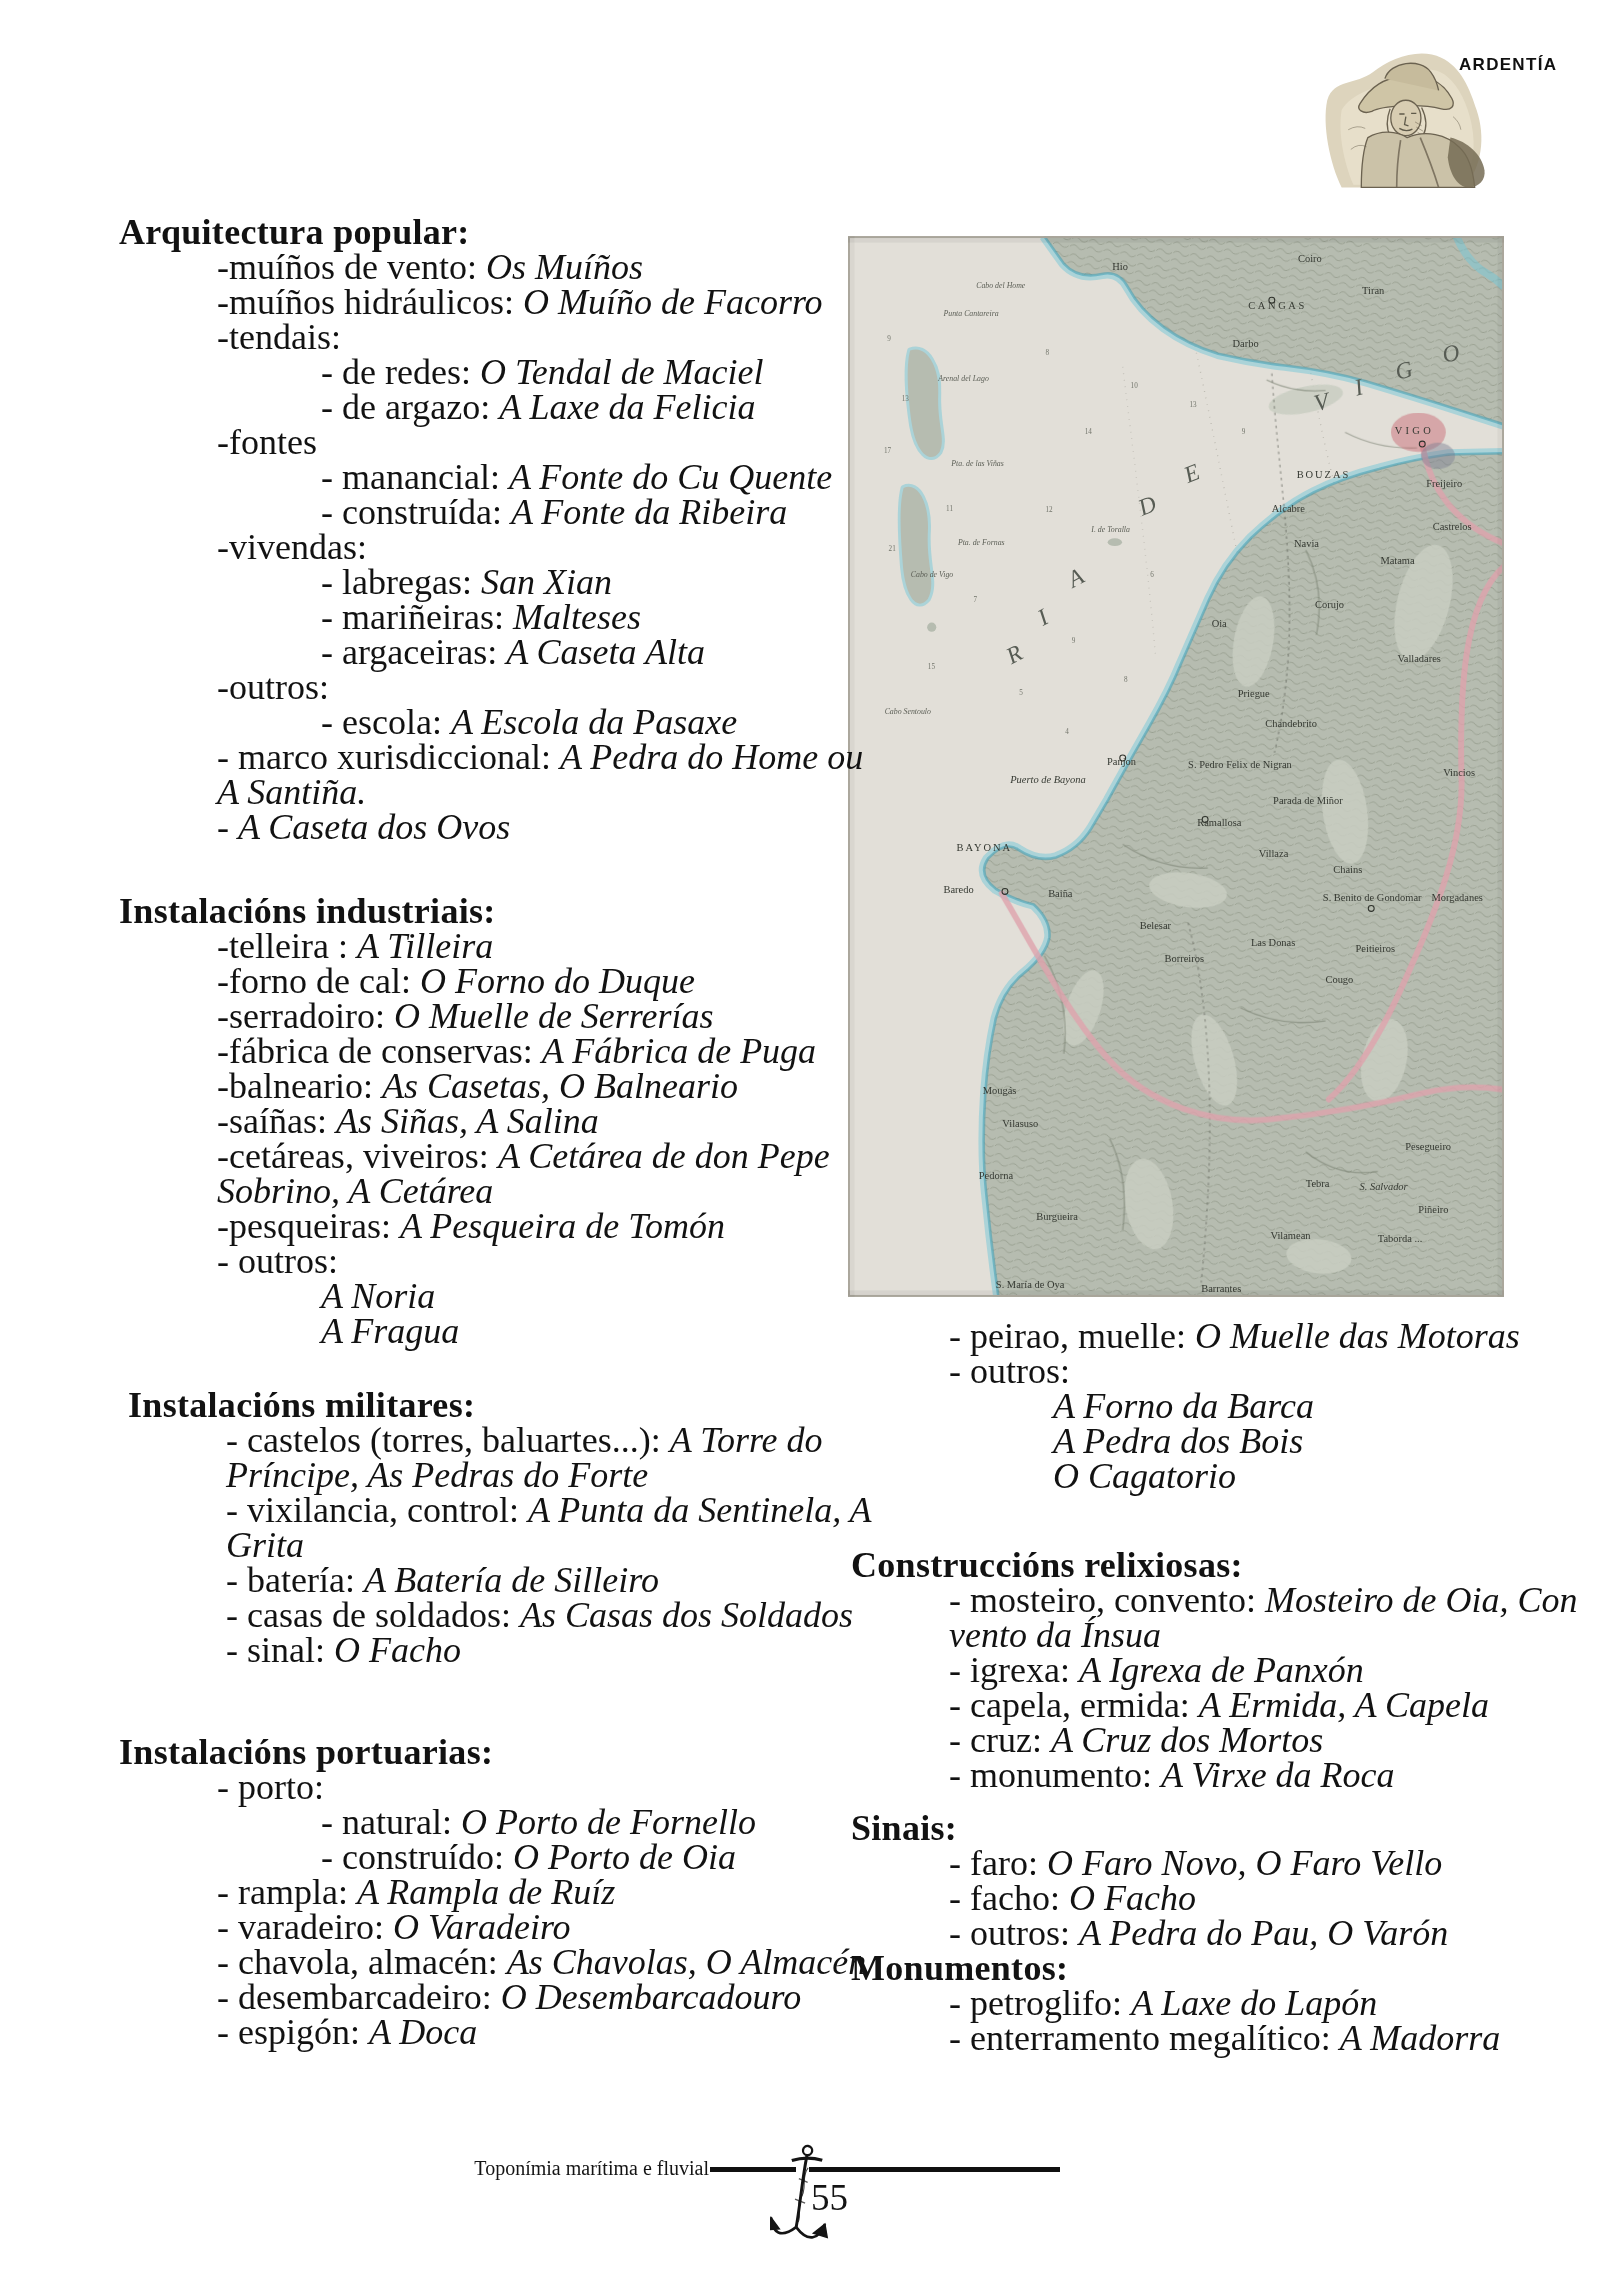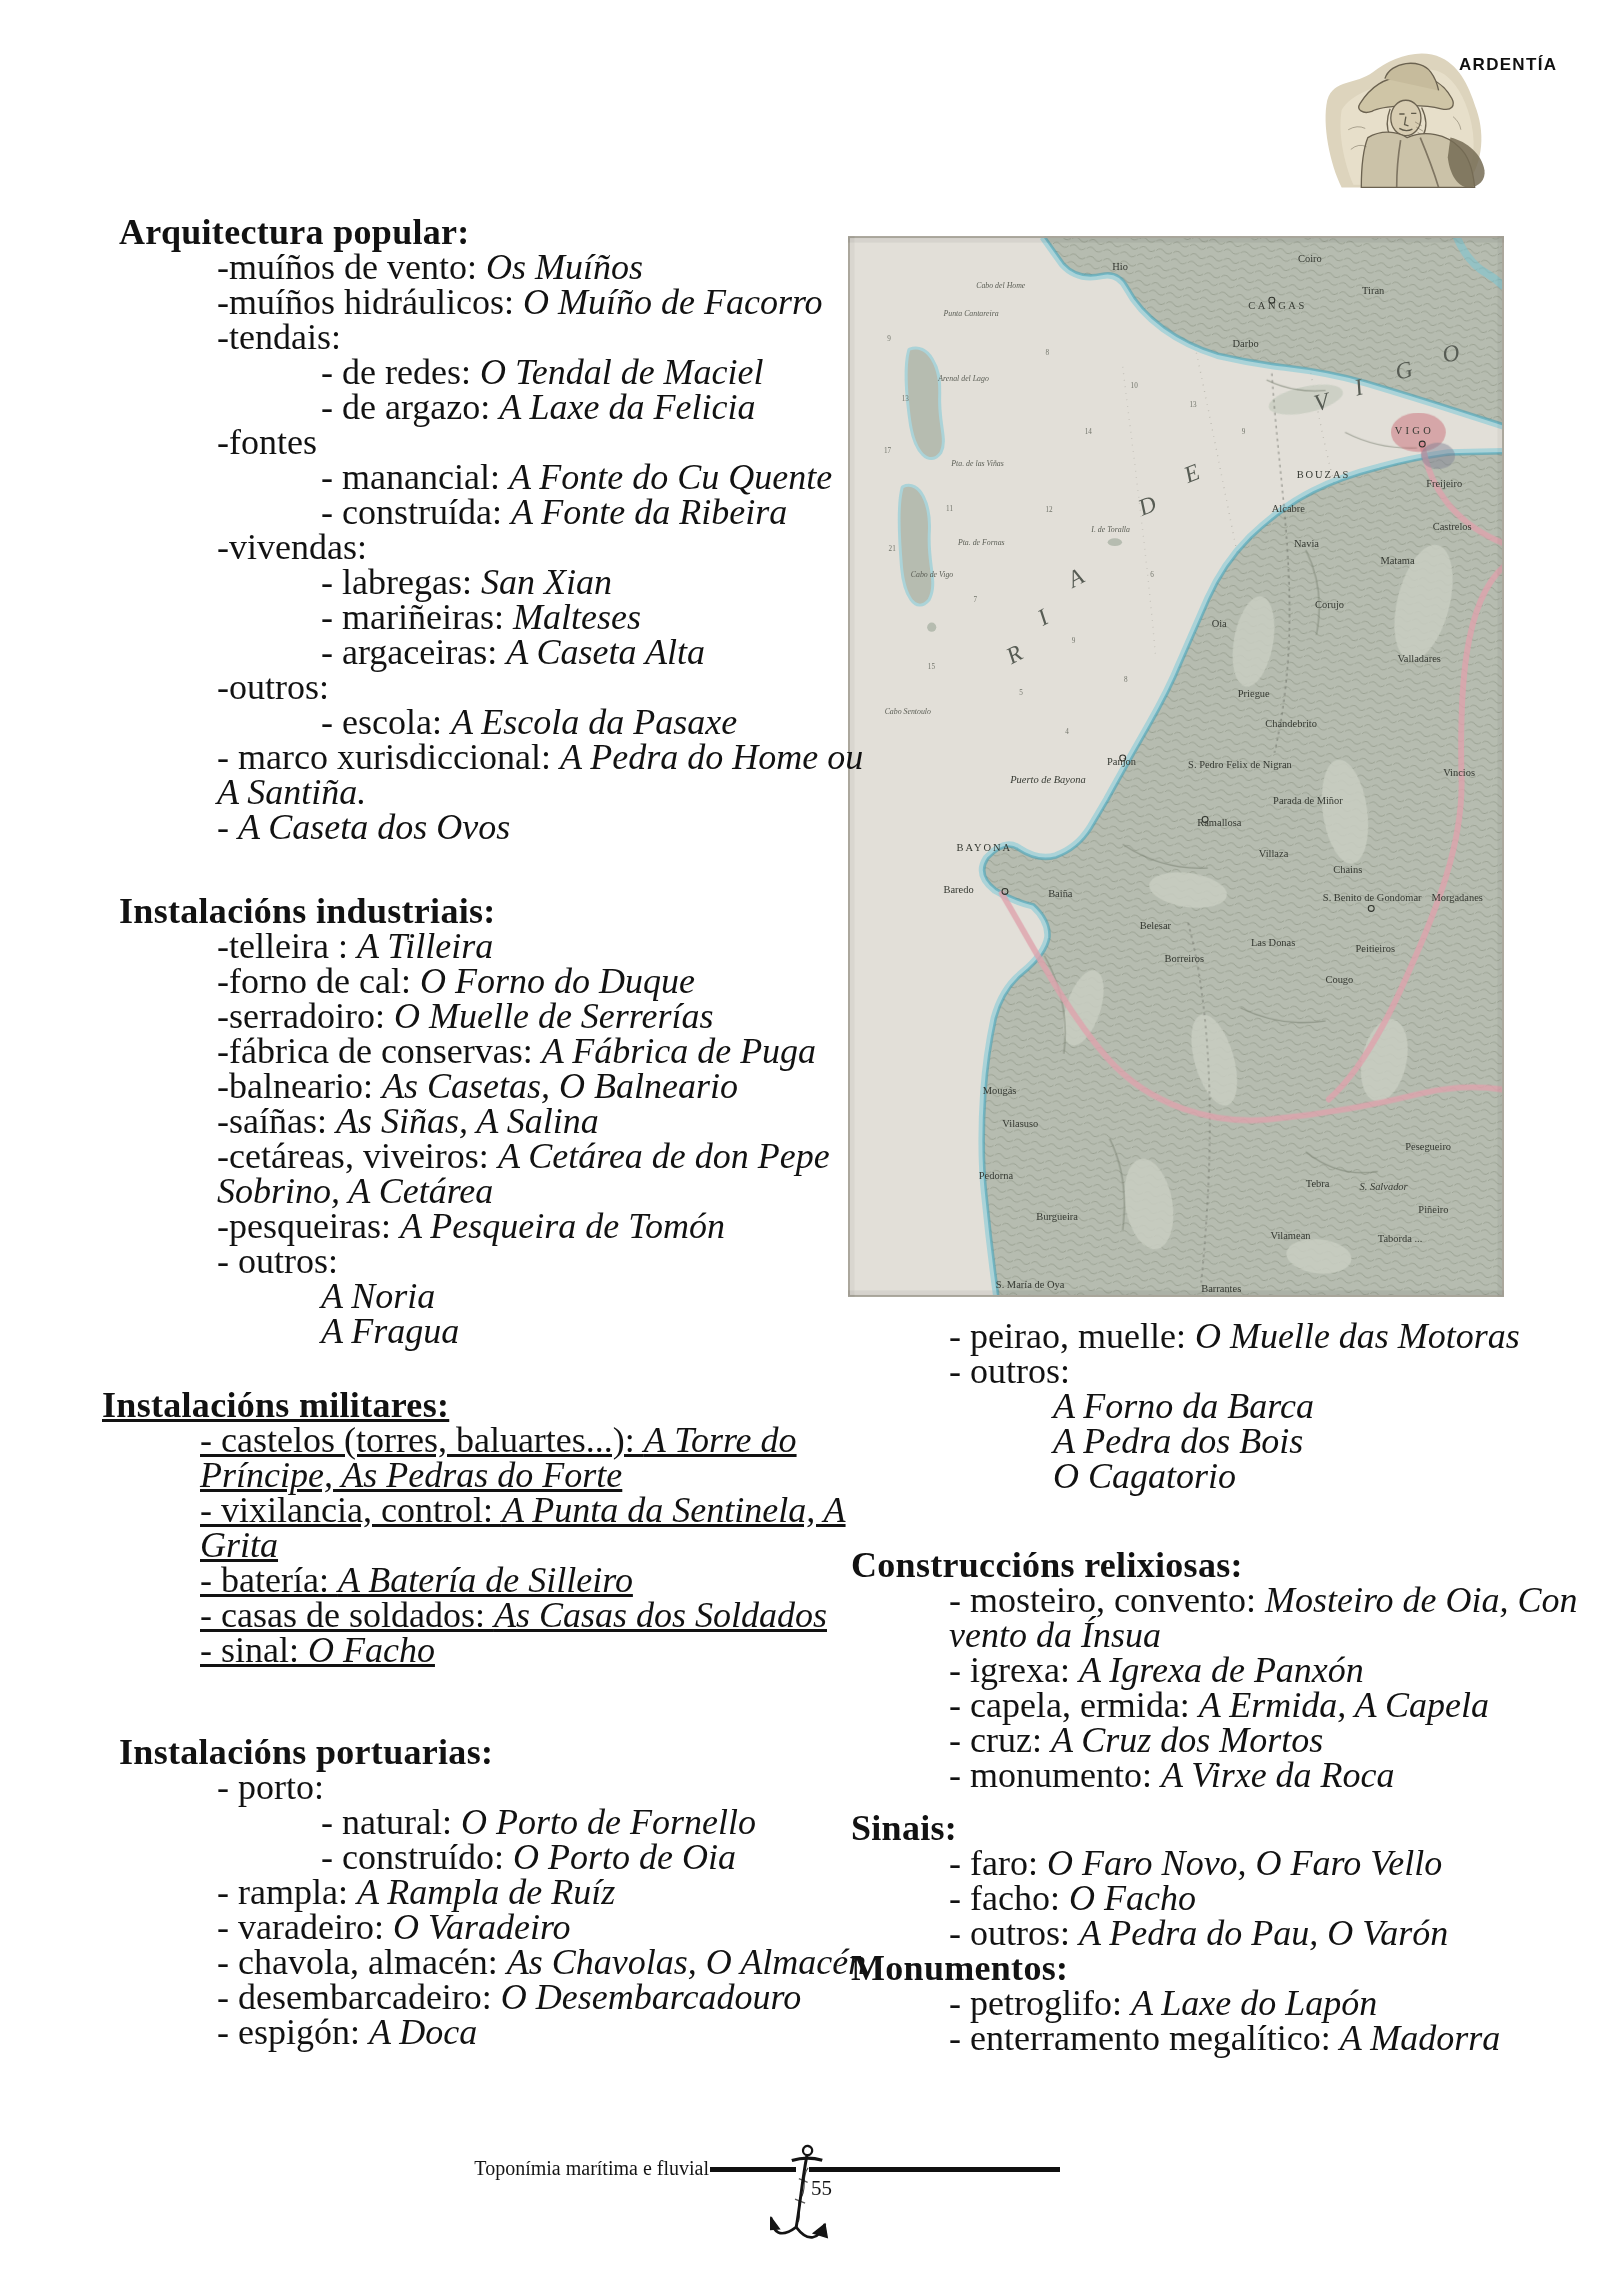--- a/index.html
+++ b/index.html
@@ -34,21 +34,21 @@
   #map .m-depth{font-size:11px;fill:#73766c;}
   #map .m-sea{font-size:36px;font-style:italic;fill:#575c54;}
 
   
   #footer-title{position:absolute;left:360px;top:2157px;width:349px;text-align:right;
                 font-size:20px;color:#141414;}
   .rule{position:absolute;top:2167px;height:4.6px;background:#101010;}
   #rule1{left:710px;width:86px;}
   #rule2{left:809px;width:251px;}
   #anchor{position:absolute;left:770px;top:2141px;}
-  #pagenum{position:absolute;left:811px;top:2176px;font-size:21px;color:#141414;}
+  #pagenum{position:absolute;left:811px;top:2176px;font-size:37px;color:#141414;}
 </style>
 </head>
 <body>
 
 <div id="page">
 
   <div id="logo">
     <svg width="190" height="154" viewBox="0 0 290 235">
       <path d="M8,95 C18,62 52,72 78,52 C104,30 150,14 182,30 C212,44 226,78 236,110 C250,152 244,196 218,228 L30,228 C12,192 0,132 8,95 Z" fill="#ddd4bd"></path>
       <path d="M30,110 C45,84 80,78 100,66 C130,48 168,40 190,58 C210,74 222,102 228,130 C236,168 230,200 212,224 L48,224 C34,192 24,146 30,110 Z" fill="#e7dfca"></path>
@@ -266,21 +266,21 @@
       <div class="ln ind1"><span>-fábrica de conservas: </span><span class="it">A Fábrica de Puga</span></div>
       <div class="ln ind1"><span>-balneario: </span><span class="it">As Casetas, O Balneario</span></div>
       <div class="ln ind1"><span>-saíñas: </span><span class="it">As Siñas, A Salina</span></div>
       <div class="ln ind1"><span>-cetáreas, viveiros: </span><span class="it">A Cetárea de don Pepe</span></div>
       <div class="ln ind1"><span class="it">Sobrino, A Cetárea</span></div>
       <div class="ln ind1"><span>-pesqueiras: </span><span class="it">A Pesqueira de Tomón</span></div>
       <div class="ln ind1"><span>- outros:</span></div>
       <div class="ln ind2"><span class="it">A Noria</span></div>
       <div class="ln ind2"><span class="it">A Fragua</span></div>
     </div>
-  <div class="sec" style="left:102px;top:1388px;text-decoration:underline;">
+  <div class="sec" style="left:128px;top:1388px;">
       <div class="sec-title">Instalacións militares:</div>
       <div class="ln ind1"><span>- castelos (torres, baluartes...): </span><span class="it">A Torre do</span></div>
       <div class="ln ind1"><span class="it">Príncipe, As Pedras do Forte</span></div>
       <div class="ln ind1"><span>- vixilancia, control: </span><span class="it">A Punta da Sentinela, A</span></div>
       <div class="ln ind1"><span class="it">Grita</span></div>
       <div class="ln ind1"><span>- batería: </span><span class="it">A Batería de Silleiro</span></div>
       <div class="ln ind1"><span>- casas de soldados: </span><span class="it">As Casas dos Soldados</span></div>
       <div class="ln ind1"><span>- sinal: </span><span class="it">O Facho</span></div>
     </div>
   <div class="sec" style="left:119px;top:1735px;">

